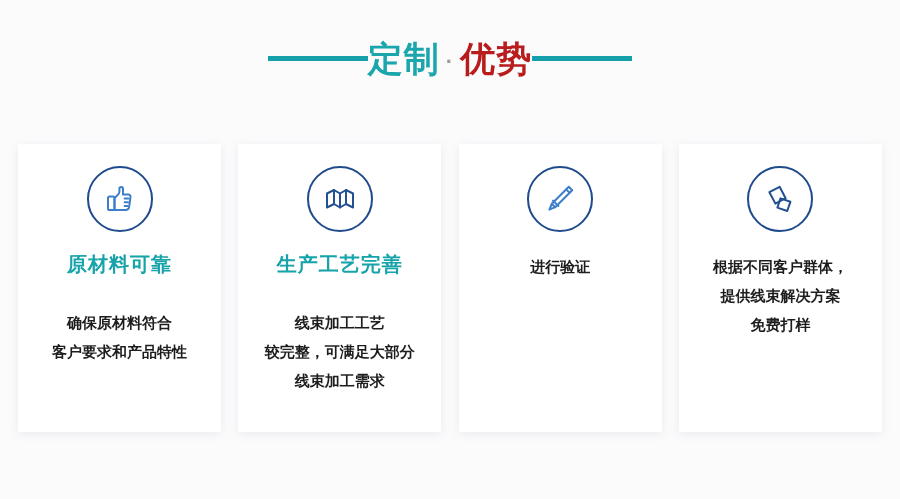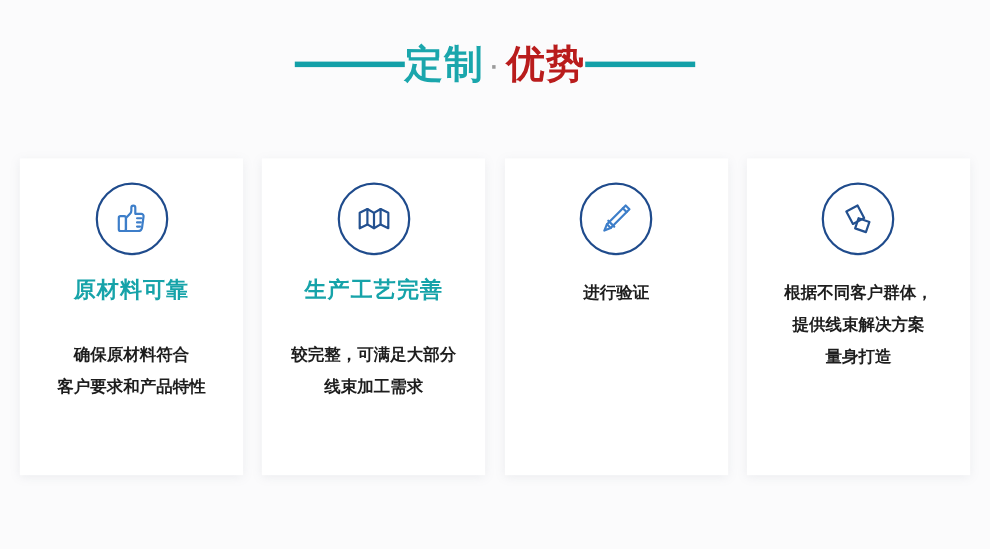--- a/index.html
+++ b/index.html
@@ -154,20 +154,21 @@
           <svg width="34" height="34" viewBox="0 0 34 34" fill="none" stroke="#23508f" stroke-width="2" stroke-linejoin="round" stroke-linecap="round">
             <path d="M4 11.5 L11 8 L17 11.5 L23 8 L30 11.5 L30 25.5 L23 22 L17 25.5 L11 22 L4 25.5 Z"></path>
             <path d="M11 8 L11 22"></path>
             <path d="M17 11.5 L17 25.5"></path>
             <path d="M23 8 L23 22"></path>
           </svg>
         </span>
       </div>
       <div class="card-title">生产工艺完善</div>
       <div class="card-body">
+        <span class="line">线束加工工艺</span>
         <span class="line">较完整，可满足大部分</span>
         <span class="line">线束加工需求</span>
       </div>
     </div>
 
     <div class="card">
       <div class="icon-circle">
         <span>
           <svg width="34" height="34" viewBox="0 0 34 34" fill="none" stroke="#3d7ec9" stroke-width="2" stroke-linejoin="round" stroke-linecap="round">
             <path d="M25.8 4.8 L29.2 8.2 L12.2 25.2 L6.4 27.6 L8.8 21.8 Z"></path>
@@ -187,18 +188,18 @@
         <span>
           <svg width="34" height="34" viewBox="0 0 34 34" fill="none" stroke="#23508f" stroke-width="2" stroke-linejoin="round" stroke-linecap="round">
             <path d="M17.5 16.4 L27.4 19.8 L24.2 29 L14.4 25.6 Z"></path>
             <path d="M6.4 10.2 L16.6 4.8 L22.6 16.2 L12.4 21.6 Z"></path>
           </svg>
         </span>
       </div>
       <div class="card-body">
         <span class="line">根据不同客户群体，</span>
         <span class="line">提供线束解决方案</span>
-        <span class="line">量身打造</span>
+        <span class="line">免费打样</span>
       </div>
     </div>
 
   </div>
 </div>
 
 </body></html>

